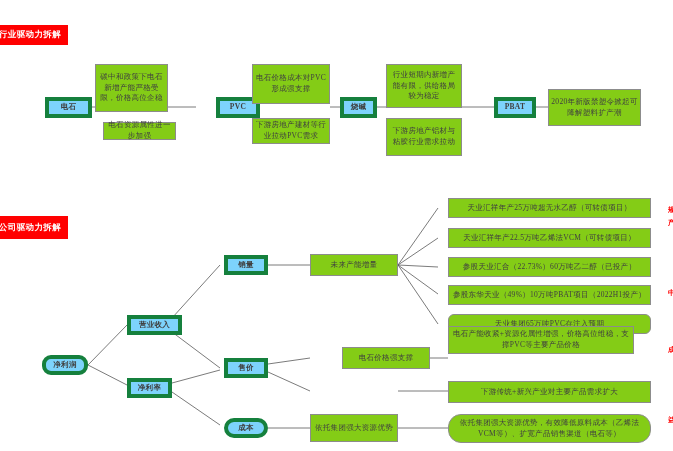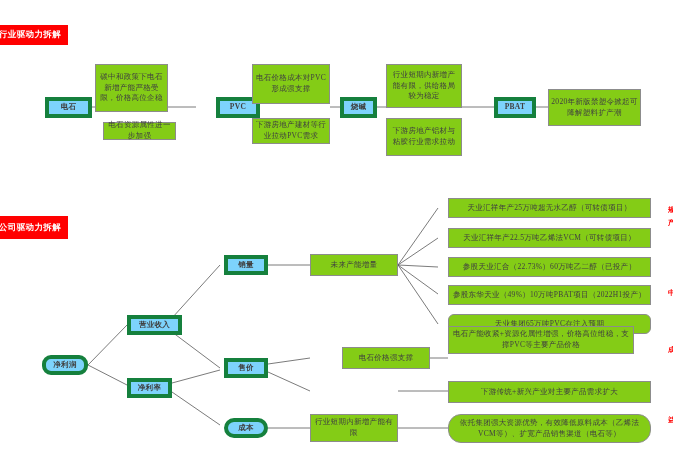--- a/index.html
+++ b/index.html
@@ -144,21 +144,21 @@
 
   <div class="node bold" style="left:224px;top:358px;width:44px;height:20px;">售价</div>
 
   <div class="node bold" style="left:224px;top:418px;width:44px;height:20px;border-radius:10px;">成本</div>
 
   <div class="node white" style="left:310px;top:254px;width:88px;height:22px;">未来产能增量</div>
 
   <div class="node white" style="left:310px;top:347px;width:88px;height:22px;margin-left:32px;">电石价格强支撑</div>
 
 
-  <div class="node white" style="left:310px;top:414px;width:88px;height:28px;">行业短期内新增产能有限</div>
+  <div class="node white" style="left:310px;top:414px;width:88px;height:28px;">依托集团强大资源优势</div>
 
   <div class="node white" style="left:448px;top:198px;width:203px;height:20px;">天业汇祥年产25万吨超无水乙醇（可转债项目）</div>
 
   <div class="node white" style="left:448px;top:228px;width:203px;height:20px;">天业汇祥年产22.5万吨乙烯法VCM（可转债项目）</div>
 
   <div class="node white" style="left:448px;top:257px;width:203px;height:20px;">参股天业汇合（22.73%）60万吨乙二醇（已投产）</div>
 
   <div class="node white" style="left:448px;top:285px;width:203px;height:20px;">参股东华天业（49%）10万吨PBAT项目（2022H1投产）</div>
 
   <div class="node white" style="left:448px;top:314px;width:203px;height:20px;border-radius:6px;">天业集团65万吨PVC存注入预期</div>

